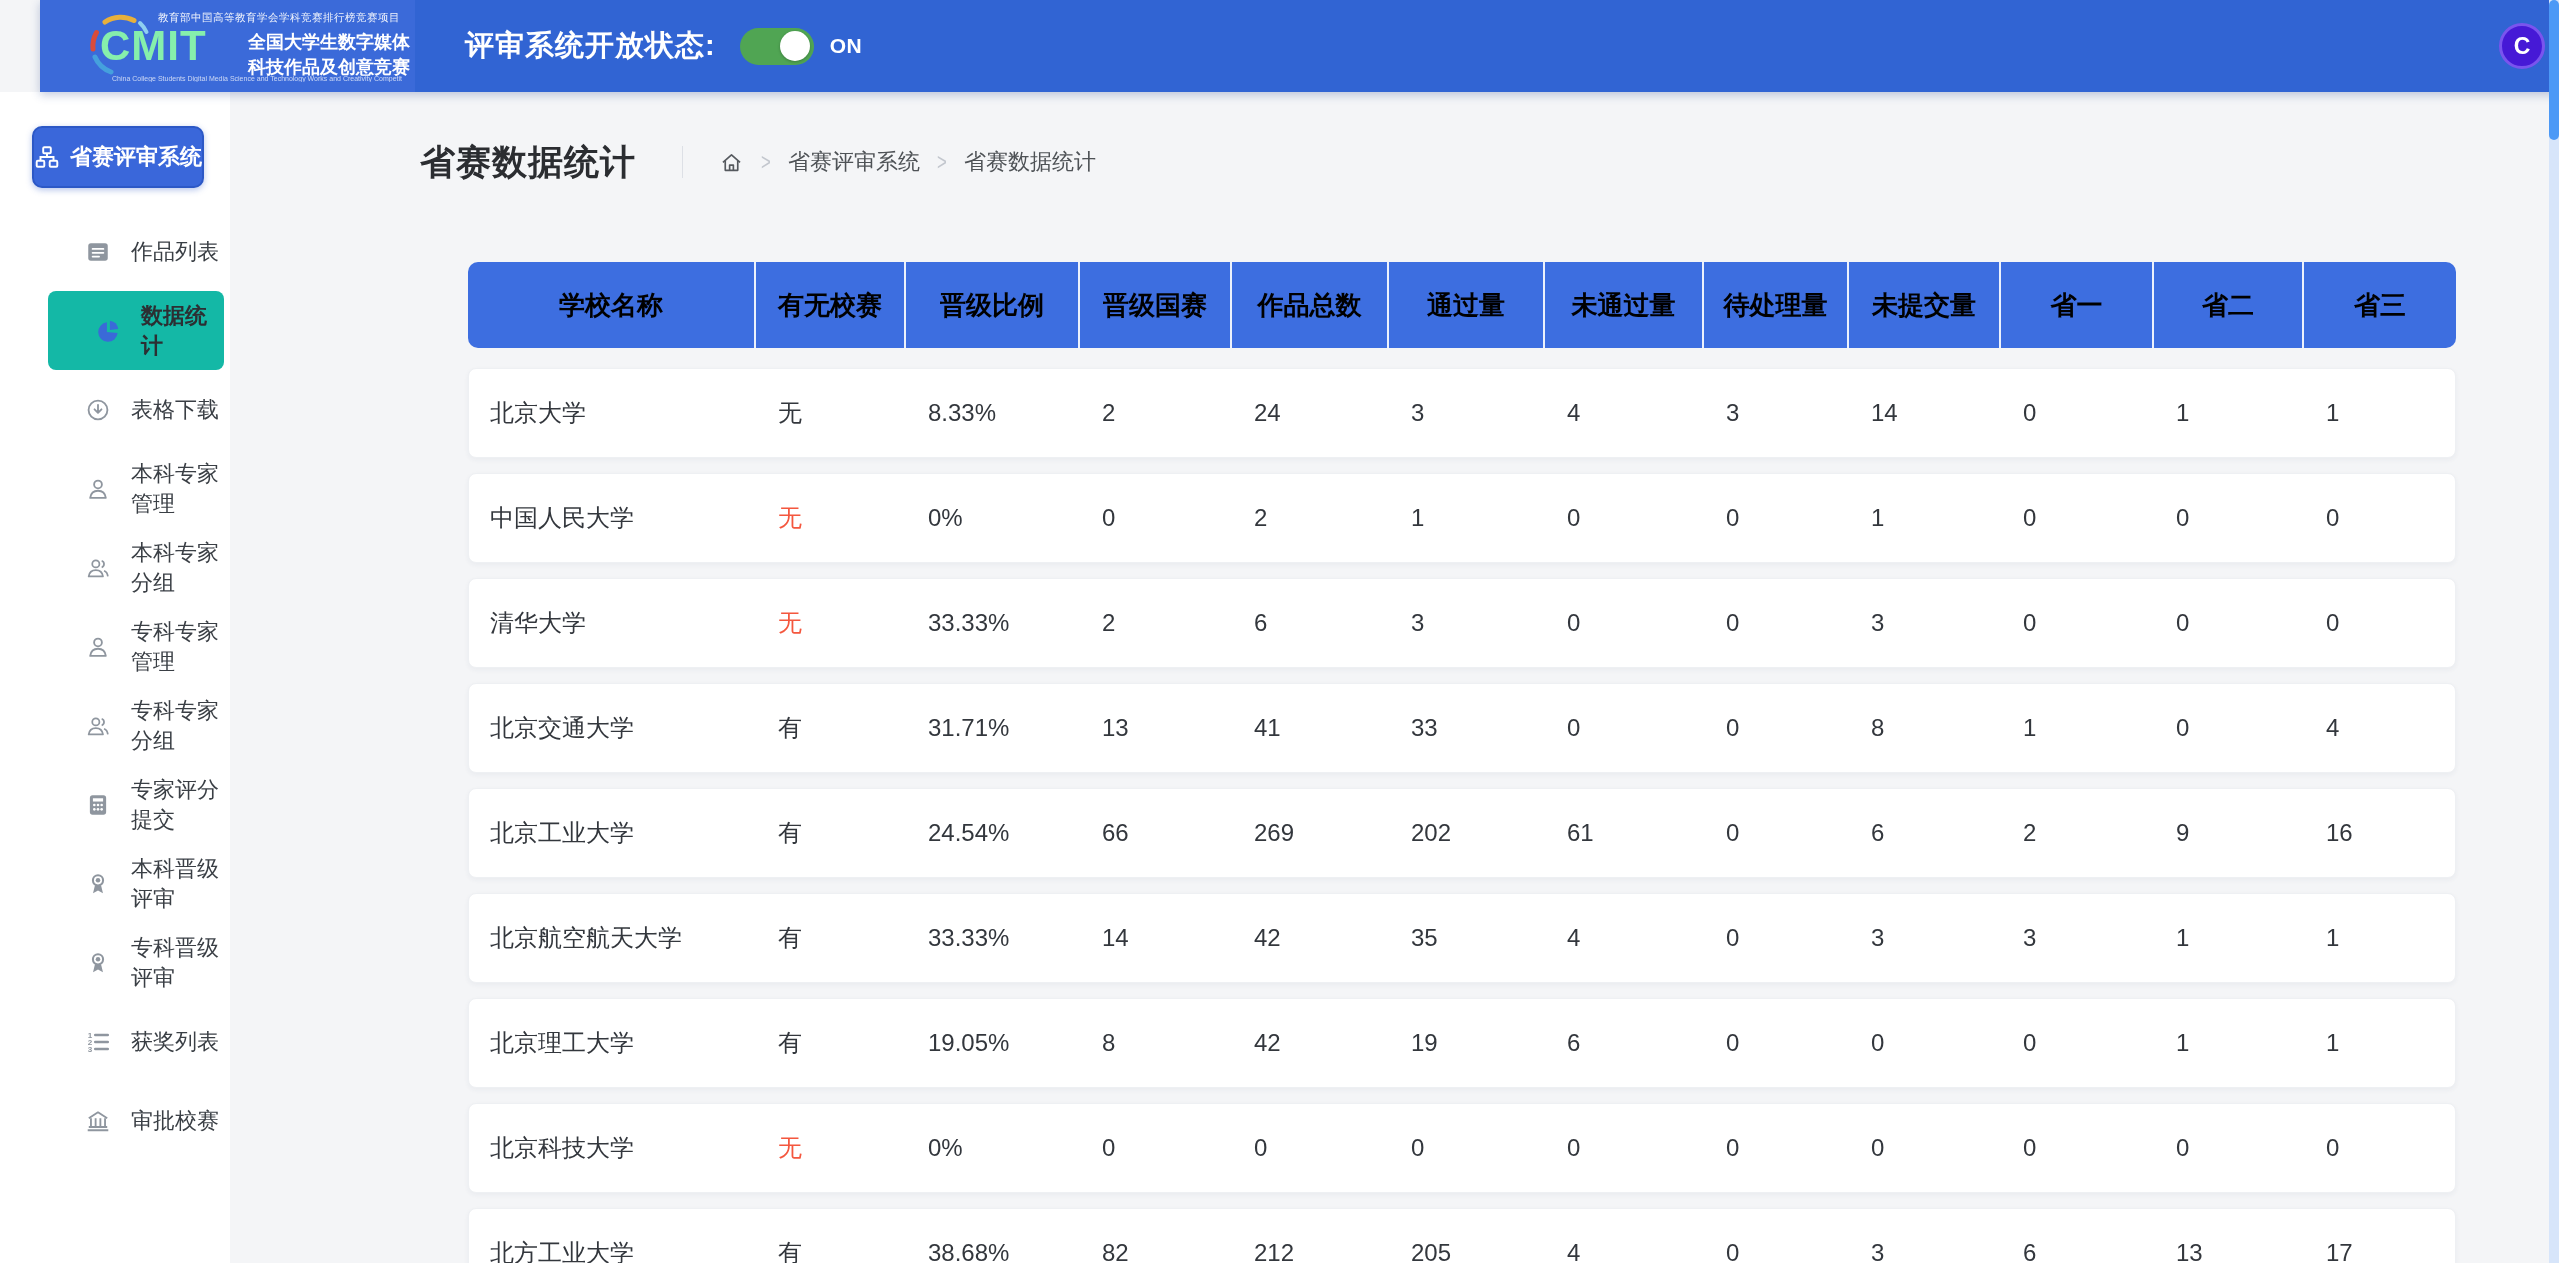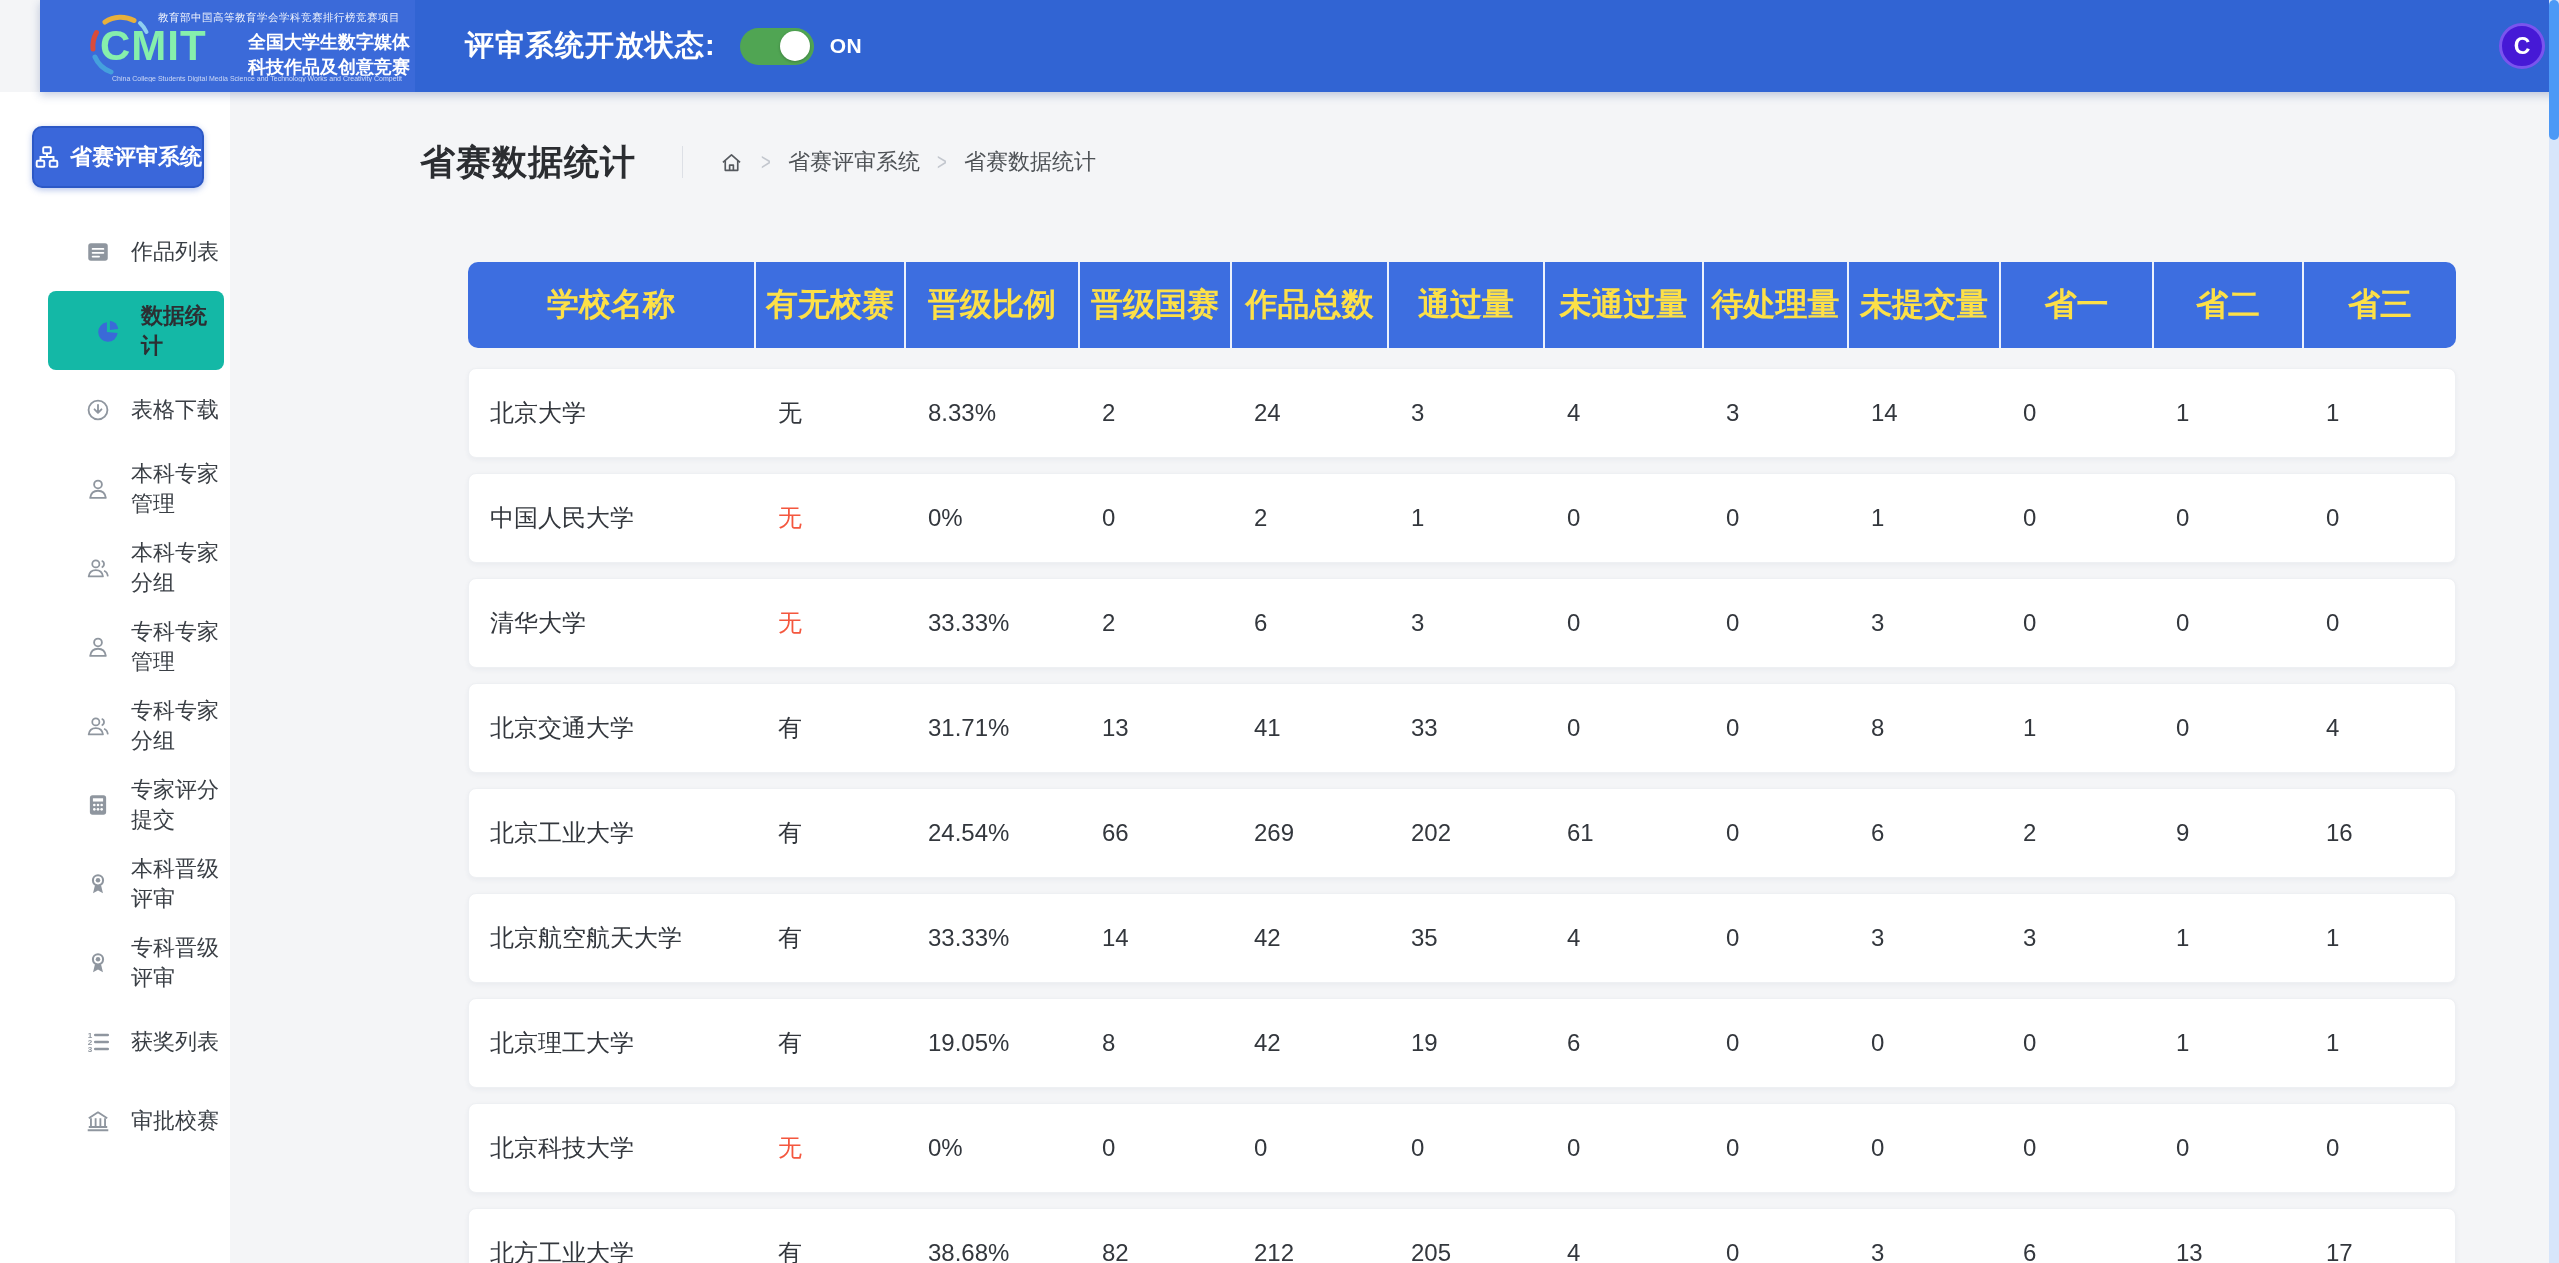--- a/index.html
+++ b/index.html
@@ -43,21 +43,21 @@
   .title-row{height:140px;display:flex;align-items:center;padding-left:190px;}
   .page-title{font-size:35px;font-weight:bold;color:#2b2d31;letter-spacing:1px;}
   .v-divider{width:1px;height:32px;background:#dde0e6;margin:0 36px 0 46px;}
   .breadcrumb{display:flex;align-items:center;gap:15px;font-size:22px;color:#4e5256;}
   .breadcrumb .home{color:#55595e;display:flex;cursor:pointer;}
   .crumb-sep{color:#c3c7ce;font-size:24px;font-weight:normal;transform:scaleX(.7);}
   .crumb{cursor:pointer;}
 
   .table-wrap{position:absolute;left:238px;top:170px;width:1988px;}
   .thead{display:grid;height:86px;background:var(--c-thead);border-radius:10px;overflow:hidden;}
-  .th{display:flex;align-items:center;justify-content:center;color:#fde047;font-size:32px;font-weight:bold;
+  .th{display:flex;align-items:center;justify-content:center;color:#000000;font-size:26px;font-weight:bold;
       border-right:2px solid rgba(255,255,255,.9);}
   .th:last-child{border-right:none;}
   .trow{display:grid;height:90px;background:#fff;border-radius:8px;border:1px solid #eef0f3;margin-top:15px;
         box-shadow:0 2px 5px rgba(30,50,90,.05);}
   .tbody .trow:first-child{margin-top:20px;}
   .td{display:flex;align-items:center;padding-left:21px;font-size:24px;color:#33373d;overflow:hidden;white-space:nowrap;}
 
   
   .scrollbar{position:absolute;right:0;top:0;width:10px;height:100%;background:#d7e5fa;z-index:40;}
   .scrollbar .thumb{position:absolute;top:0;left:0;width:10px;height:140px;background:var(--c-thumb);border-radius:5px;cursor:pointer;}

